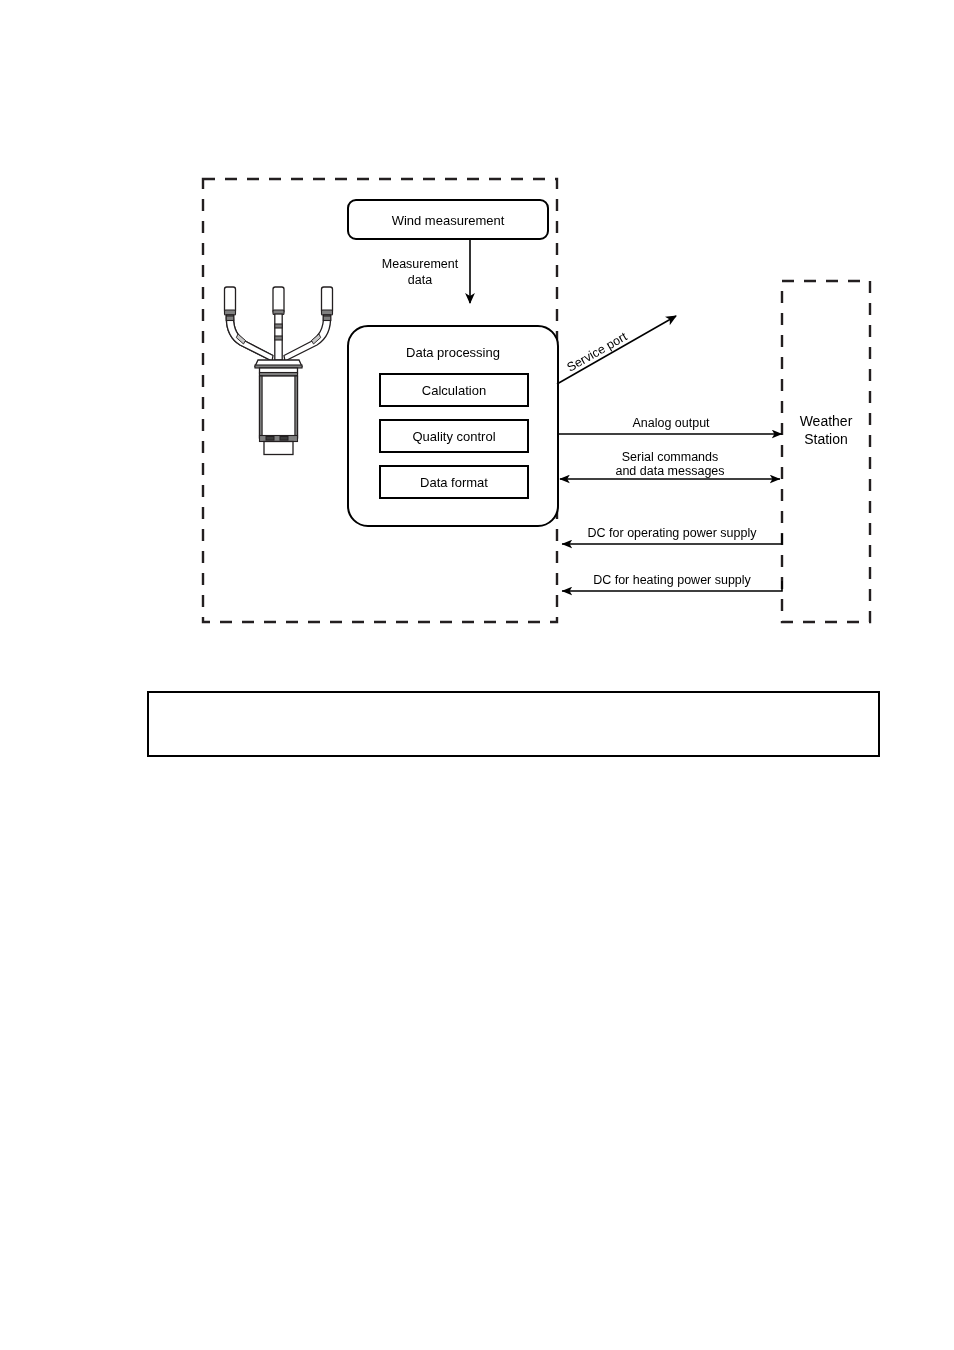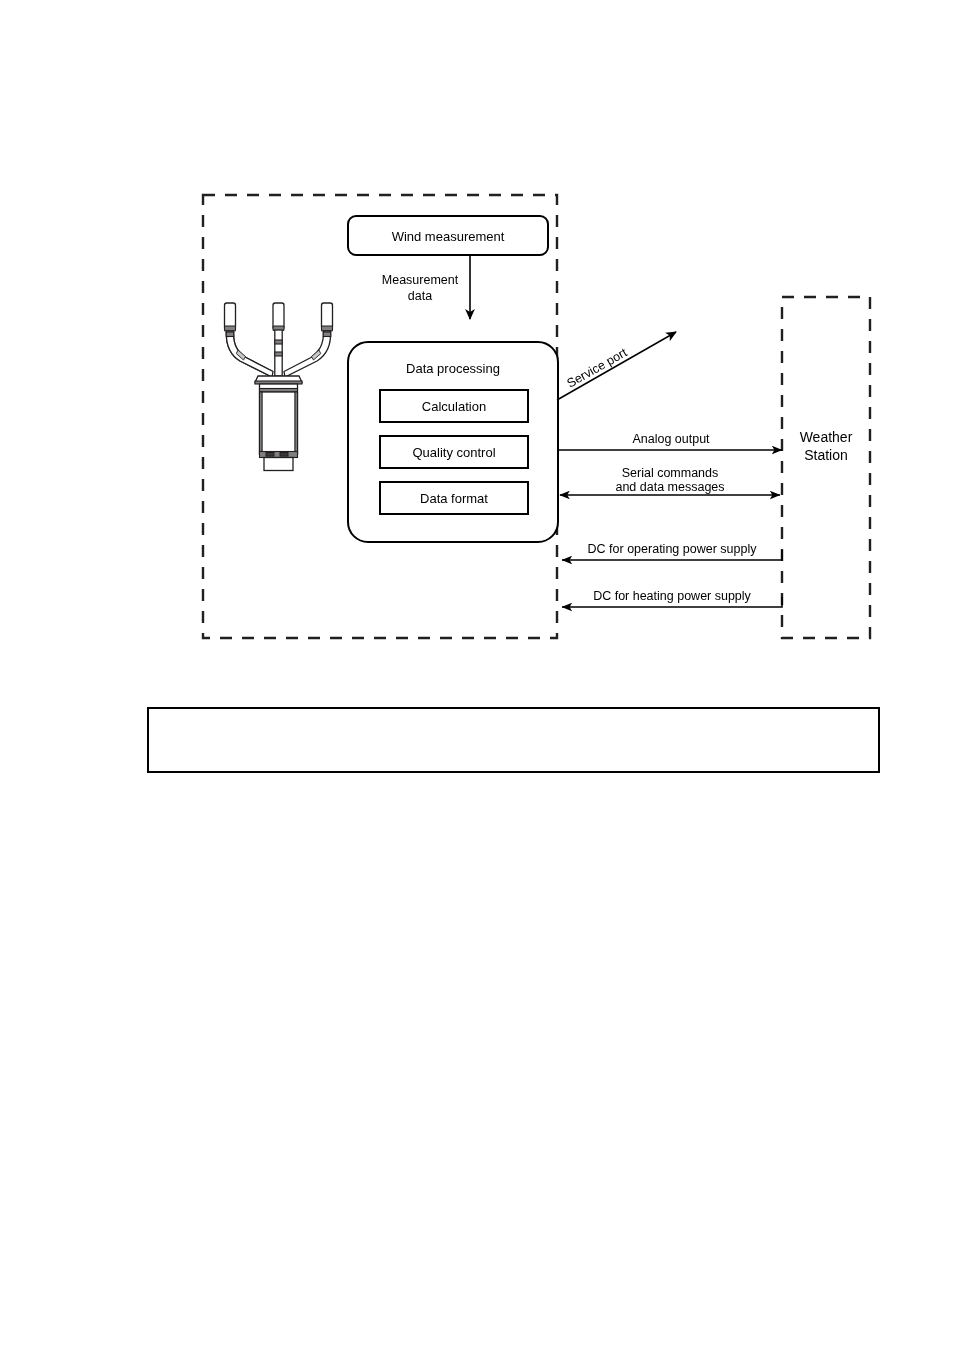--- a/index.html
+++ b/index.html
@@ -10,21 +10,21 @@
   body {
     width: 954px;
     height: 1350px;
     position: relative;
     font-family: "Liberation Sans", sans-serif;
     color: #000000;
     overflow: hidden;
   }
   #page {
     position: absolute;
-    left: 0; top: 16px;
+    left: 0; top: 0;
     width: 954px;
     height: 1144px;
   }
   #diagram-svg {
     position: absolute;
     left: 0;
     top: 0;
   }
   .blk-text {
     font-family: "Liberation Sans", sans-serif;

